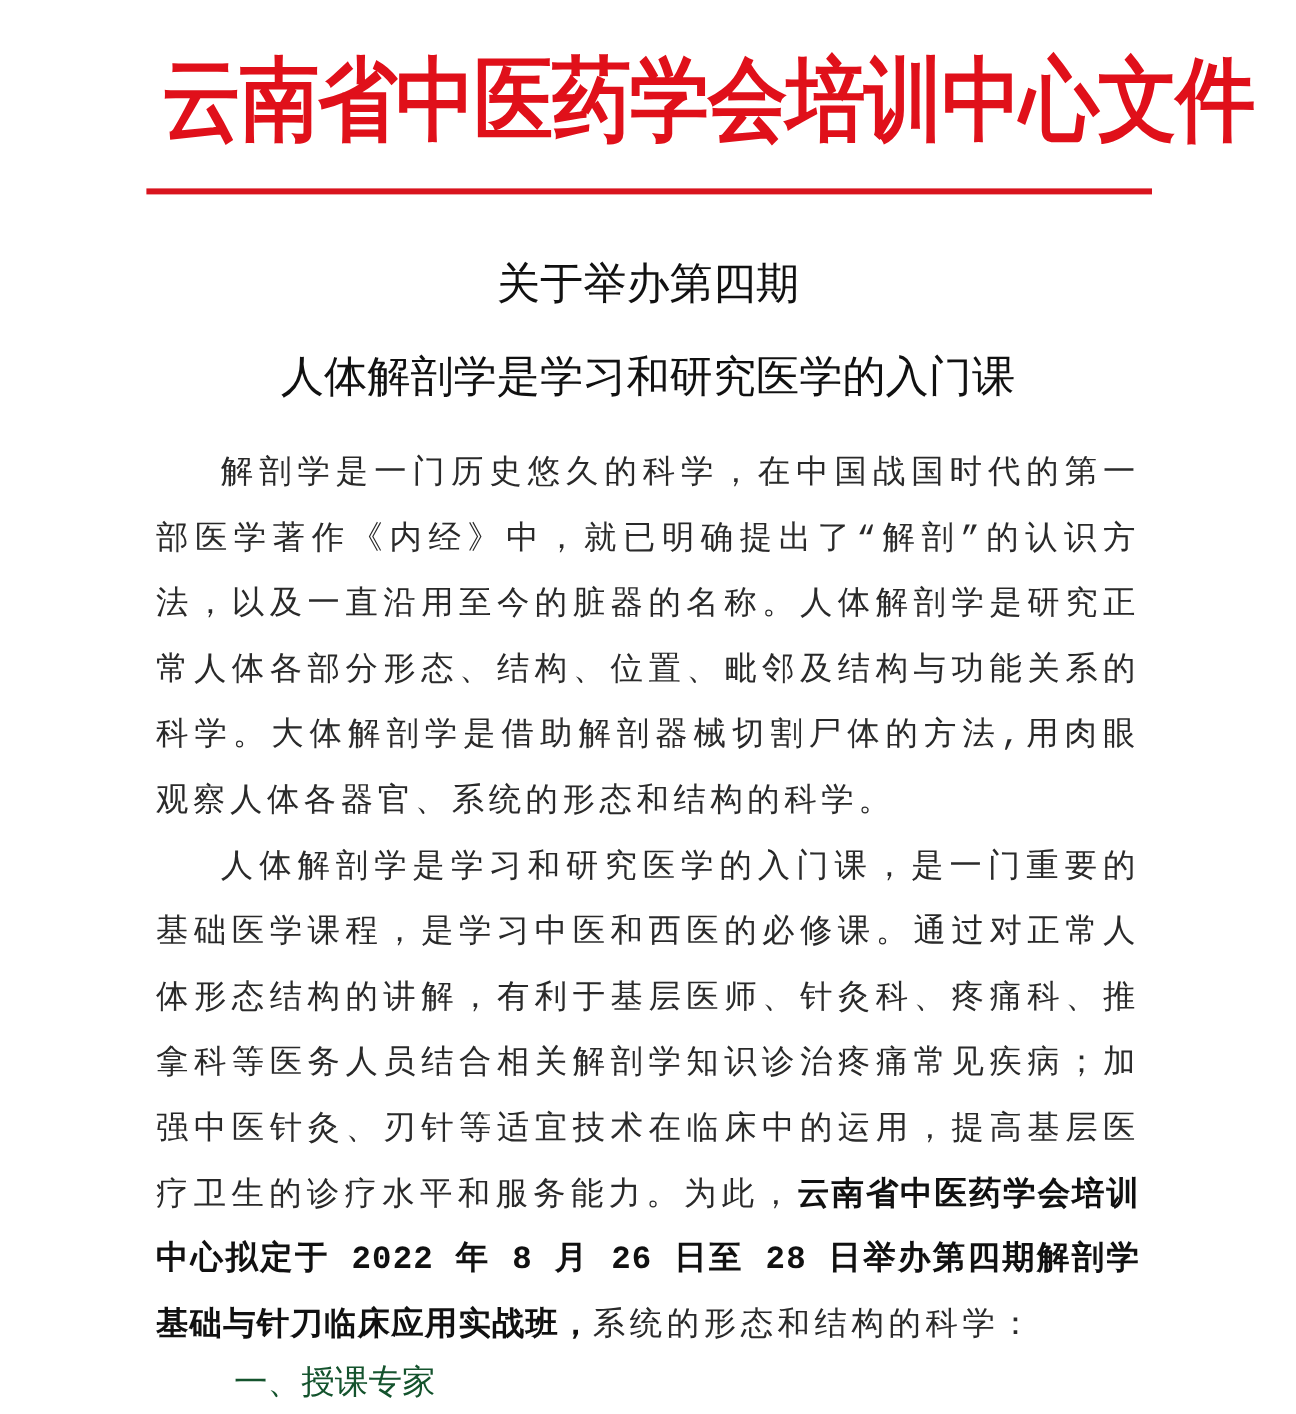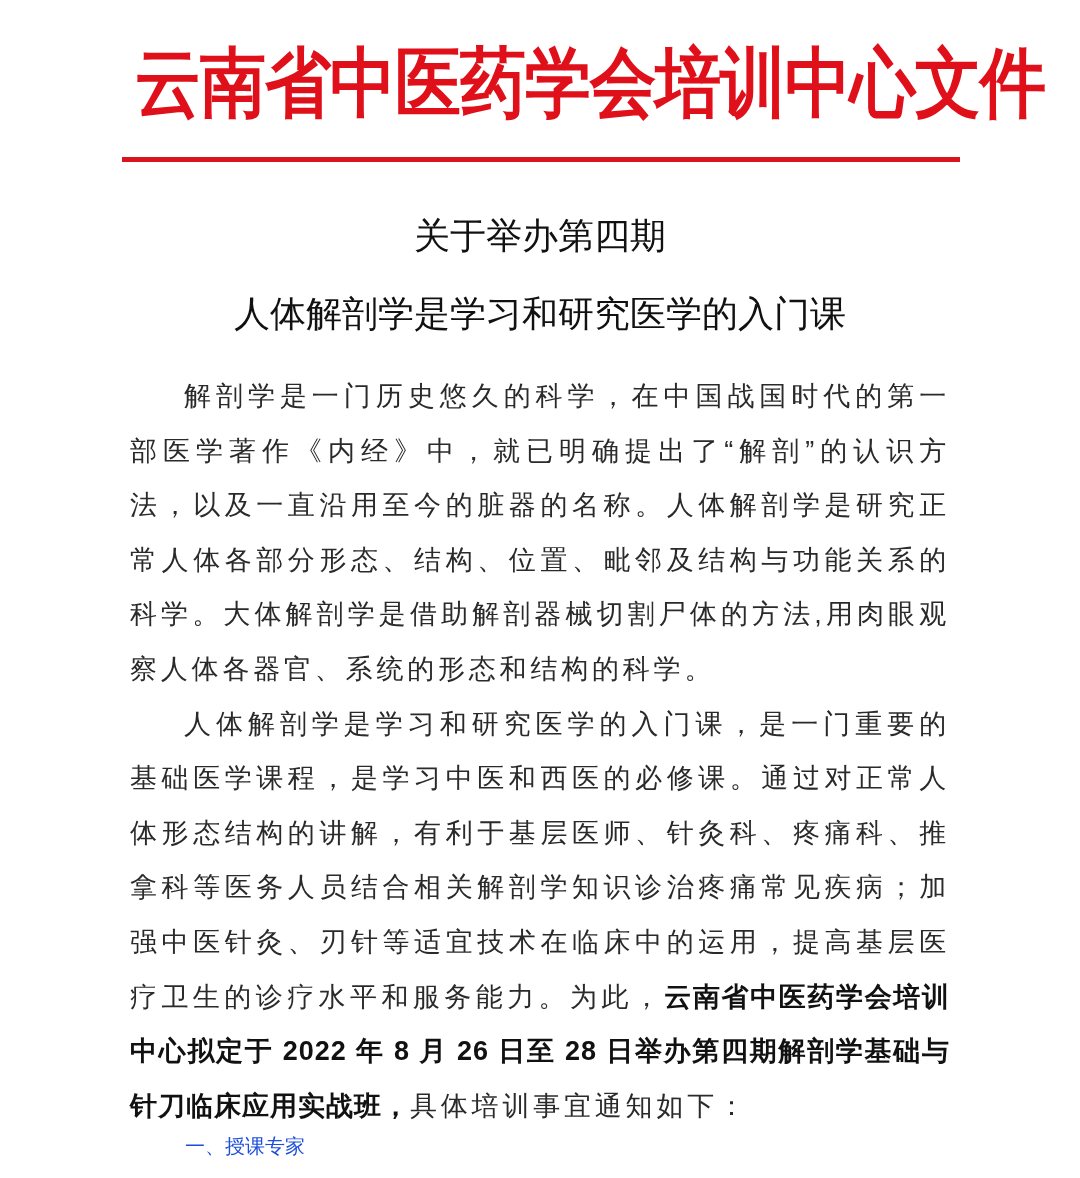--- a/index.html
+++ b/index.html
@@ -57,55 +57,55 @@
       color: #111111;
       white-space: nowrap;
     }
     .notice-title.line1 { top: 212px; }
     .notice-title.line2 { top: 290px; }
     .body-text {
       position: absolute;
       left: 130px;
       top: 369px;
       width: 820px;
-      font-family: Liberation Sans, sans-serif;
+      font-family: Liberation Mono, monospace;
       font-size: 27px;
       line-height: 54.6px;
       color: #2a2a2a;
     }
     .body-text p {
       margin: 0;
       text-indent: 2em;
       text-align: justify;
       letter-spacing: 3.8px;
     }
     .body-text .strong {
       font-weight: bold;
       color: #111111;
       letter-spacing: 1px;
     }
     .section-heading {
       position: absolute;
-      left: 185px;
+      left: 195px;
       top: 1133px;
       font-family: "DejaVu Sans", "Liberation Sans", sans-serif;
-      font-size: 20px;
-      color: #1d4ed8;
+      font-size: 28px;
+      color: #14532d;
       white-space: nowrap;
     }
   </style>
 </head>
 <body>
 
 <div class="doc-header">
   <div class="doc-header-title">云南省中医药学会培训中心文件</div>
 </div>
 <div class="header-rule"></div>
 
 <div class="notice-title line1">关于举办第四期</div>
 <div class="notice-title line2">人体解剖学是学习和研究医学的入门课</div>
 
 <div class="body-text">
   <p>解剖学是一门历史悠久的科学，在中国战国时代的第一部医学著作《内经》中，就已明确提出了“解剖”的认识方法，以及一直沿用至今的脏器的名称。人体解剖学是研究正常人体各部分形态、结构、位置、毗邻及结构与功能关系的科学。大体解剖学是借助解剖器械切割尸体的方法,用肉眼观察人体各器官、系统的形态和结构的科学。</p>
-  <p><span>人体解剖学是学习和研究医学的入门课，是一门重要的基础医学课程，是学习中医和西医的必修课。通过对正常人体形态结构的讲解，有利于基层医师、针灸科、疼痛科、推拿科等医务人员结合相关解剖学知识诊治疼痛常见疾病；加强中医针灸、刃针等适宜技术在临床中的运用，提高基层医疗卫生的诊疗水平和服务能力。为此，</span><span class="strong">云南省中医药学会培训中心拟定于 2022 年 8 月 26 日至 28 日举办第四期解剖学基础与针刀临床应用实战班，</span><span>具体培训事宜通知如下：</span></p>
+  <p><span>人体解剖学是学习和研究医学的入门课，是一门重要的基础医学课程，是学习中医和西医的必修课。通过对正常人体形态结构的讲解，有利于基层医师、针灸科、疼痛科、推拿科等医务人员结合相关解剖学知识诊治疼痛常见疾病；加强中医针灸、刃针等适宜技术在临床中的运用，提高基层医疗卫生的诊疗水平和服务能力。为此，</span><span class="strong">云南省中医药学会培训中心拟定于 2022 年 8 月 26 日至 28 日举办第四期解剖学基础与针刀临床应用实战班，</span><span>系统的形态和结构的科学：</span></p>
 </div>
 
 <div class="section-heading">一、授课专家</div>
 
 </body></html>

